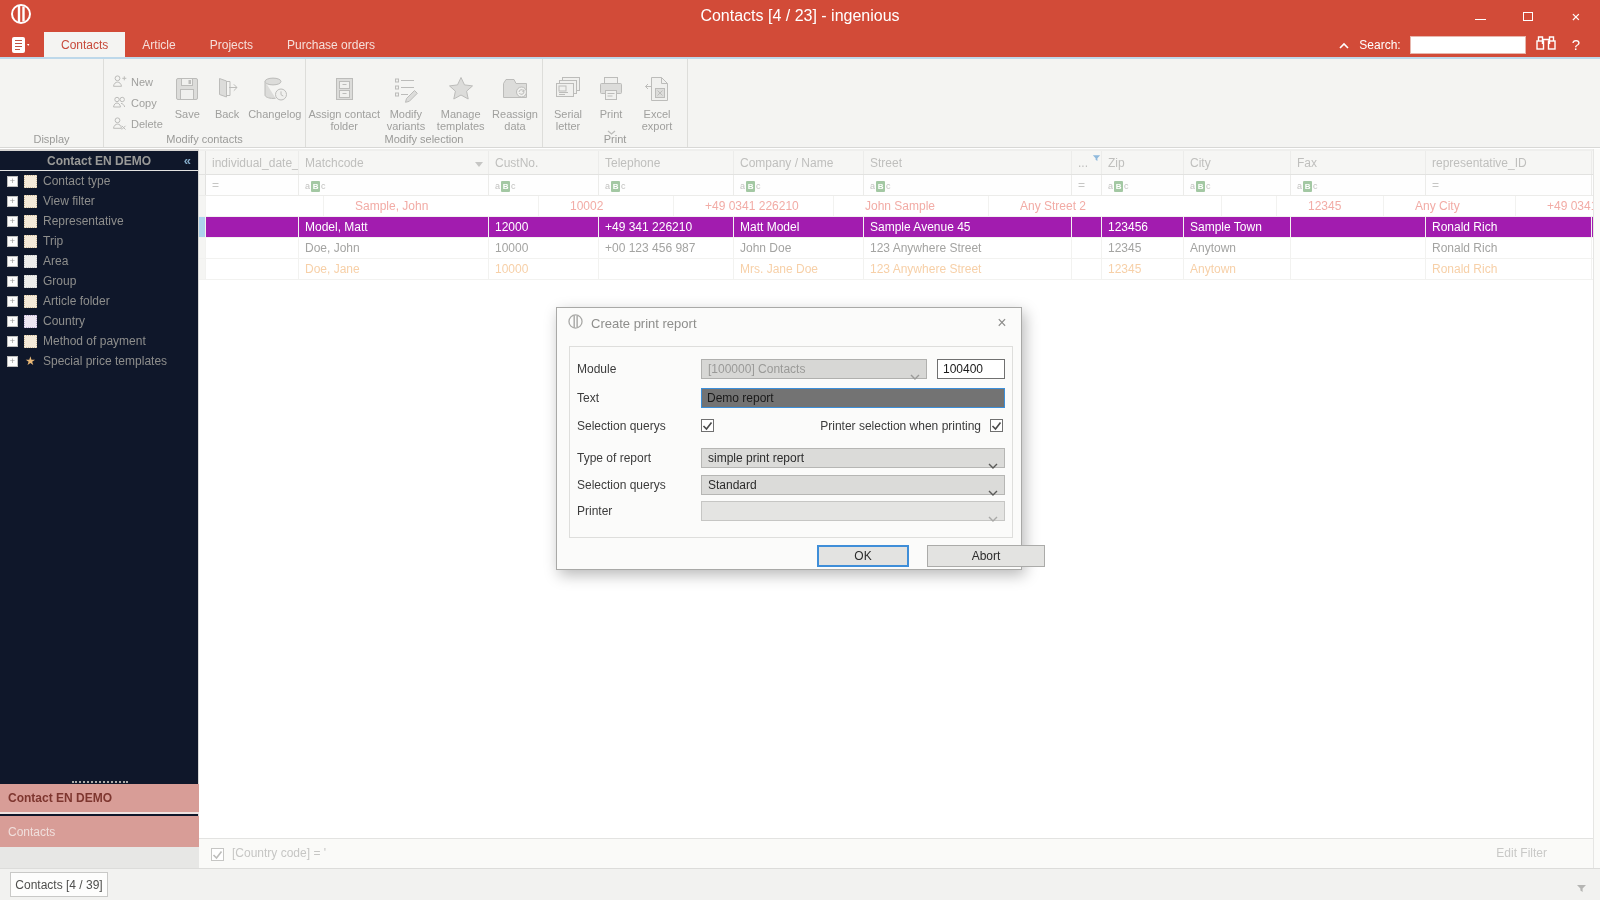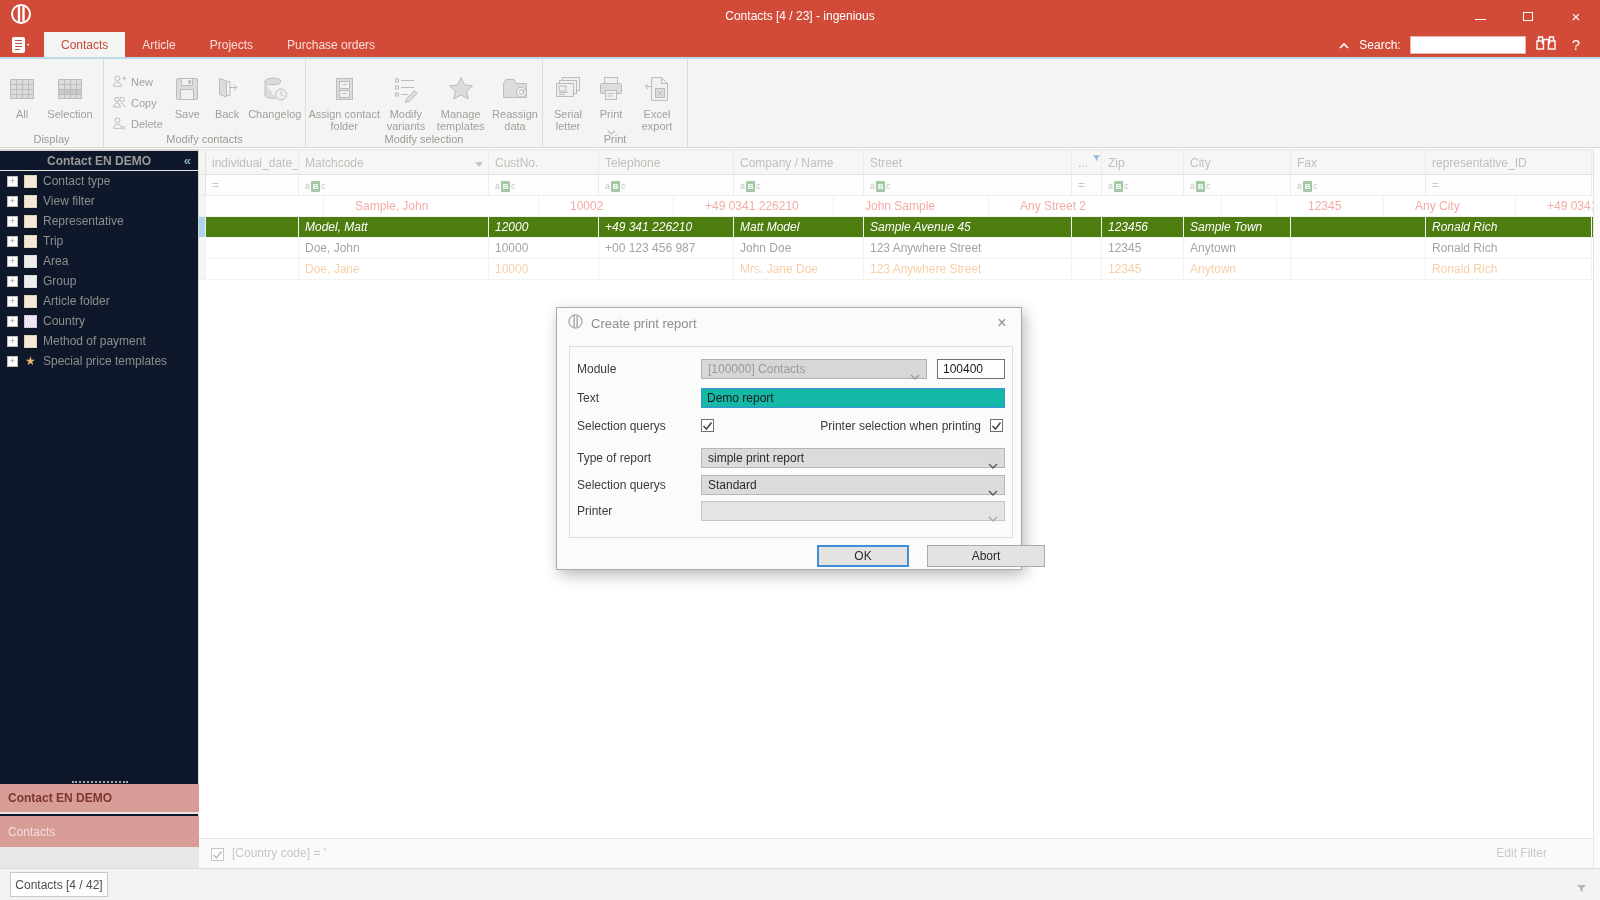--- a/index.html
+++ b/index.html
@@ -2,21 +2,21 @@
 <html><head>
 <meta charset="utf-8">
 <style>
   html,body{margin:0;padding:0;width:1600px;height:900px;overflow:hidden;
     font-family:"Liberation Sans","DejaVu Sans",sans-serif;background:#fff;position:relative;}
   *{box-sizing:border-box;}
 
   
   .titlebar{position:absolute;left:0;top:0;width:1600px;height:32px;background:#d24b38;display:flex;align-items:center;}
   .titlebar .logo{margin-left:8px;}
-  .win-title{position:absolute;left:0;right:0;text-align:center;color:#fff;font-size:12px;}
+  .win-title{position:absolute;left:0;right:0;text-align:center;color:#fff;font-size:16px;}
   .winbtns{position:absolute;right:0;top:0;height:32px;display:flex;}
   .winbtn{width:48px;height:32px;display:flex;align-items:center;justify-content:center;color:#fff;font-size:15px;cursor:default;}
   .glyph-min{display:inline-block;width:11px;border-bottom:1px solid #fff;margin-top:6px;}
   .glyph-max{display:inline-block;width:10px;height:9px;border:1px solid #fff;}
 
   
   .tabstrip{position:absolute;left:0;top:32px;width:1600px;height:25px;background:#d24b38;display:flex;align-items:stretch;}
   .menu-btn{width:34px;display:flex;align-items:center;justify-content:center;margin-left:4px;}
   .tabs{display:flex;margin-left:6px;}
   .tab{padding:0 17px;display:flex;align-items:center;color:#f6dfda;font-size:12px;cursor:default;}
@@ -63,21 +63,21 @@
   .g-row{display:flex;position:absolute;left:0;width:1394px;}
   .g-cell{border-right:1px solid #ececea;padding-left:6px;overflow:hidden;white-space:nowrap;flex:none;display:flex;align-items:center;}
   .g-head{top:2px;height:24px;background:#f6f6f4;border-bottom:1px solid #e2e2e0;color:#bfbfbd;font-size:12px;}
   .g-filter{top:26px;height:21px;background:#fefefe;border-bottom:1px solid #ececea;color:#c6c6c4;font-size:12px;}
   .g-ind{background:#f5f5f3;border-right:1px solid #e2e2e0;padding:0;}
   .grow{height:21px;font-size:12px;border-bottom:1px solid #f2f2f0;background:#fff;}
   .grow .g-cell{border-right:1px solid #f2f2f0;}
   .r-red{color:#f2aca6;}
   .r-normal{color:#a4a4a2;}
   .r-orange{color:#f7d0a8;}
-  .r-selected{background:#4d7c0f;color:#fff;font-style:italic;}
+  .r-selected{background:#a21caf;color:#fff;}
   .r-selected .g-ind{background:#aed3ec;}
   .fabc i{font-style:normal;color:#c2c2c0;font-size:9px;}
   .fabc b{display:inline-block;background:#a3c8a3;color:#fff;font-size:8px;font-weight:bold;width:9px;height:11px;line-height:11px;text-align:center;margin:0 1px;border-radius:1px;}
   .sortarrow{margin-left:auto;margin-right:5px;}
   .funnel{margin-left:4px;margin-top:-8px;}
   .g-filterbar{position:absolute;left:0;top:689px;width:1394px;height:30px;background:#fafaf8;border-top:1px solid #e3e3e1;}
   .fb-check{position:absolute;left:12px;top:8px;}
   .fb-text{position:absolute;left:33px;top:7px;font-size:12px;color:#c6c6c4;}
   .fb-edit{position:absolute;right:46px;top:7px;font-size:12px;color:#c9c9c7;cursor:default;}
   .scrollstrip{position:absolute;left:1593px;top:149px;width:7px;height:719px;background:#fbfbf9;border-left:1px solid #e6e6e4;}
@@ -96,21 +96,21 @@
   .dialog{position:absolute;left:556px;top:307px;width:466px;height:263px;background:#fbfbfa;border:1px solid #a9a9a7;box-shadow:3px 5px 14px rgba(0,0,0,0.28);}
   .d-title{position:absolute;left:0;top:0;width:100%;height:30px;display:flex;align-items:center;padding-left:10px;gap:7px;font-size:13px;color:#8e8e8c;}
   .d-close{position:absolute;right:9px;top:5px;width:20px;height:20px;display:flex;align-items:center;justify-content:center;color:#8e8e8c;font-size:16px;cursor:default;}
   .d-box{position:absolute;left:12px;top:38px;width:444px;height:192px;border:1px solid #dededc;}
   .d-lab{position:absolute;left:20px;height:20px;line-height:20px;font-size:12px;color:#3c3c3c;}
   .d-combo{position:absolute;left:144px;width:304px;height:20px;background:#dbdbd9;border:1px solid #b6b6b4;font-size:12px;color:#2c2c2c;line-height:18px;padding-left:6px;cursor:default;}
   .d-combo .dchev{position:absolute;right:6px;top:7px;}
   .d-combo.disabled{width:226px;background:#d7d7d5;border-color:#b0b0ae;color:#9a9a98;}
   .d-combo.empty{background:#e4e4e2;border-color:#c6c6c4;}
   .d-num{position:absolute;left:380px;width:68px;height:20px;border:1px solid #707070;background:#fff;font-size:12px;padding:0 5px;font-family:inherit;outline:none;color:#1a1a1a;}
-  .d-text{position:absolute;left:144px;width:304px;height:20px;border:1px solid #3c8fd9;background:#14b8a6;font-size:12px;padding:0 5px;font-family:inherit;outline:none;color:#1a1a1a;}
+  .d-text{position:absolute;left:144px;width:304px;height:20px;border:1px solid #3c8fd9;background:#737373;font-size:12px;padding:0 5px;font-family:inherit;outline:none;color:#1a1a1a;}
   .d-btn{position:absolute;top:237px;height:22px;background:#e3e3e1;border:1px solid #ababa9;font-size:12px;color:#2c2c2c;display:flex;align-items:center;justify-content:center;cursor:default;}
   .d-btn.ok{left:260px;width:92px;border:2px solid #3f8ed8;}
   .d-btn.abort{left:370px;width:118px;text-align:center;}
 </style>
 </head>
 <body>
 
 <div class="titlebar">
   <span class="logo">
     <svg width="26" height="26" viewBox="0 0 26 26" fill="none" stroke="#fff">
@@ -160,41 +160,20 @@
         </svg>
     </span>
     <span class="helpq">?</span>
   </div>
 </div>
 <div class="blue-line"></div>
 
 <div class="ribbon">
   <div class="rgroups" id="ribbon-groups">
       <div class="rgroup" style="width: 104px;">
-        <div class="rbody">
-          <div class="rbig" style="width: 40px;">
-            <span class="ricon">
-              <svg width="30" height="30" viewBox="0 0 30 30">
-                <rect x="3.5" y="5.5" width="23" height="19" fill="#dcdcda" stroke="#bcbcba"></rect>
-                <path d="M3.5 10.5h23M3.5 15.5h23M3.5 20.5h23M9.5 5.5v19M15.5 5.5v19M21.5 5.5v19" stroke="#bcbcba" fill="none"></path>
-              </svg>
-            </span>
-            <span class="rlabel">All</span>
-          </div>
-          <div class="rbig" style="width: 56px;">
-            <span class="ricon">
-              <svg width="30" height="30" viewBox="0 0 30 30">
-                <rect x="3.5" y="5.5" width="23" height="19" fill="#dcdcda" stroke="#bcbcba"></rect>
-                <rect x="3.5" y="15.5" width="23" height="5" fill="#c8c8c6"></rect>
-                <path d="M3.5 10.5h23M3.5 15.5h23M3.5 20.5h23M9.5 5.5v19M15.5 5.5v19M21.5 5.5v19" stroke="#bcbcba" fill="none"></path>
-              </svg>
-            </span>
-            <span class="rlabel">Selection</span>
-          </div>
-        </div>
         <div class="rglabel">Display</div>
       </div>
       <div class="rgroup" style="width: 202px;">
         <div class="rbody">
           <div class="rsmallcol">
             <div class="rsmall">
               <span><svg width="15" height="15" viewBox="0 0 15 15" fill="none" stroke="#bcbcba">
                   <circle cx="5.5" cy="4.3" r="2.4"></circle>
                   <path d="M1.5 12.3c.4-2.8 2.2-4.2 4-4.2s3.6 1.4 4 4.2z"></path>
                   <path d="M10.3 4.3h4M12.3 2.3v4"></path>
@@ -554,21 +533,21 @@
     <span class="cb dim fb-check"><svg width="11" height="10" viewBox="0 0 11 10">
           <path d="M1.5 5l3 3 5-6.5" stroke="#bdbdbb" stroke-width="1.6" fill="none"></path>
         </svg></span>
     <span class="fb-text">[Country code] = '</span>
     <span class="fb-edit">Edit Filter</span>
   </div>
 </div>
 <div class="scrollstrip"></div>
 
 <div class="statusbar">
-  <div class="status-tab">Contacts [4 / 42]</div>
+  <div class="status-tab">Contacts [4 / 39]</div>
   <span class="status-icon">
     <svg width="11" height="10" viewBox="0 0 11 10">
         <path d="M1 1h9L6.6 4.6V8L4.4 6.4V4.6z" fill="#b5b5b3"></path>
       </svg>
   </span>
 </div>
 
 <div class="dialog">
   <div class="d-title">
     <span>

